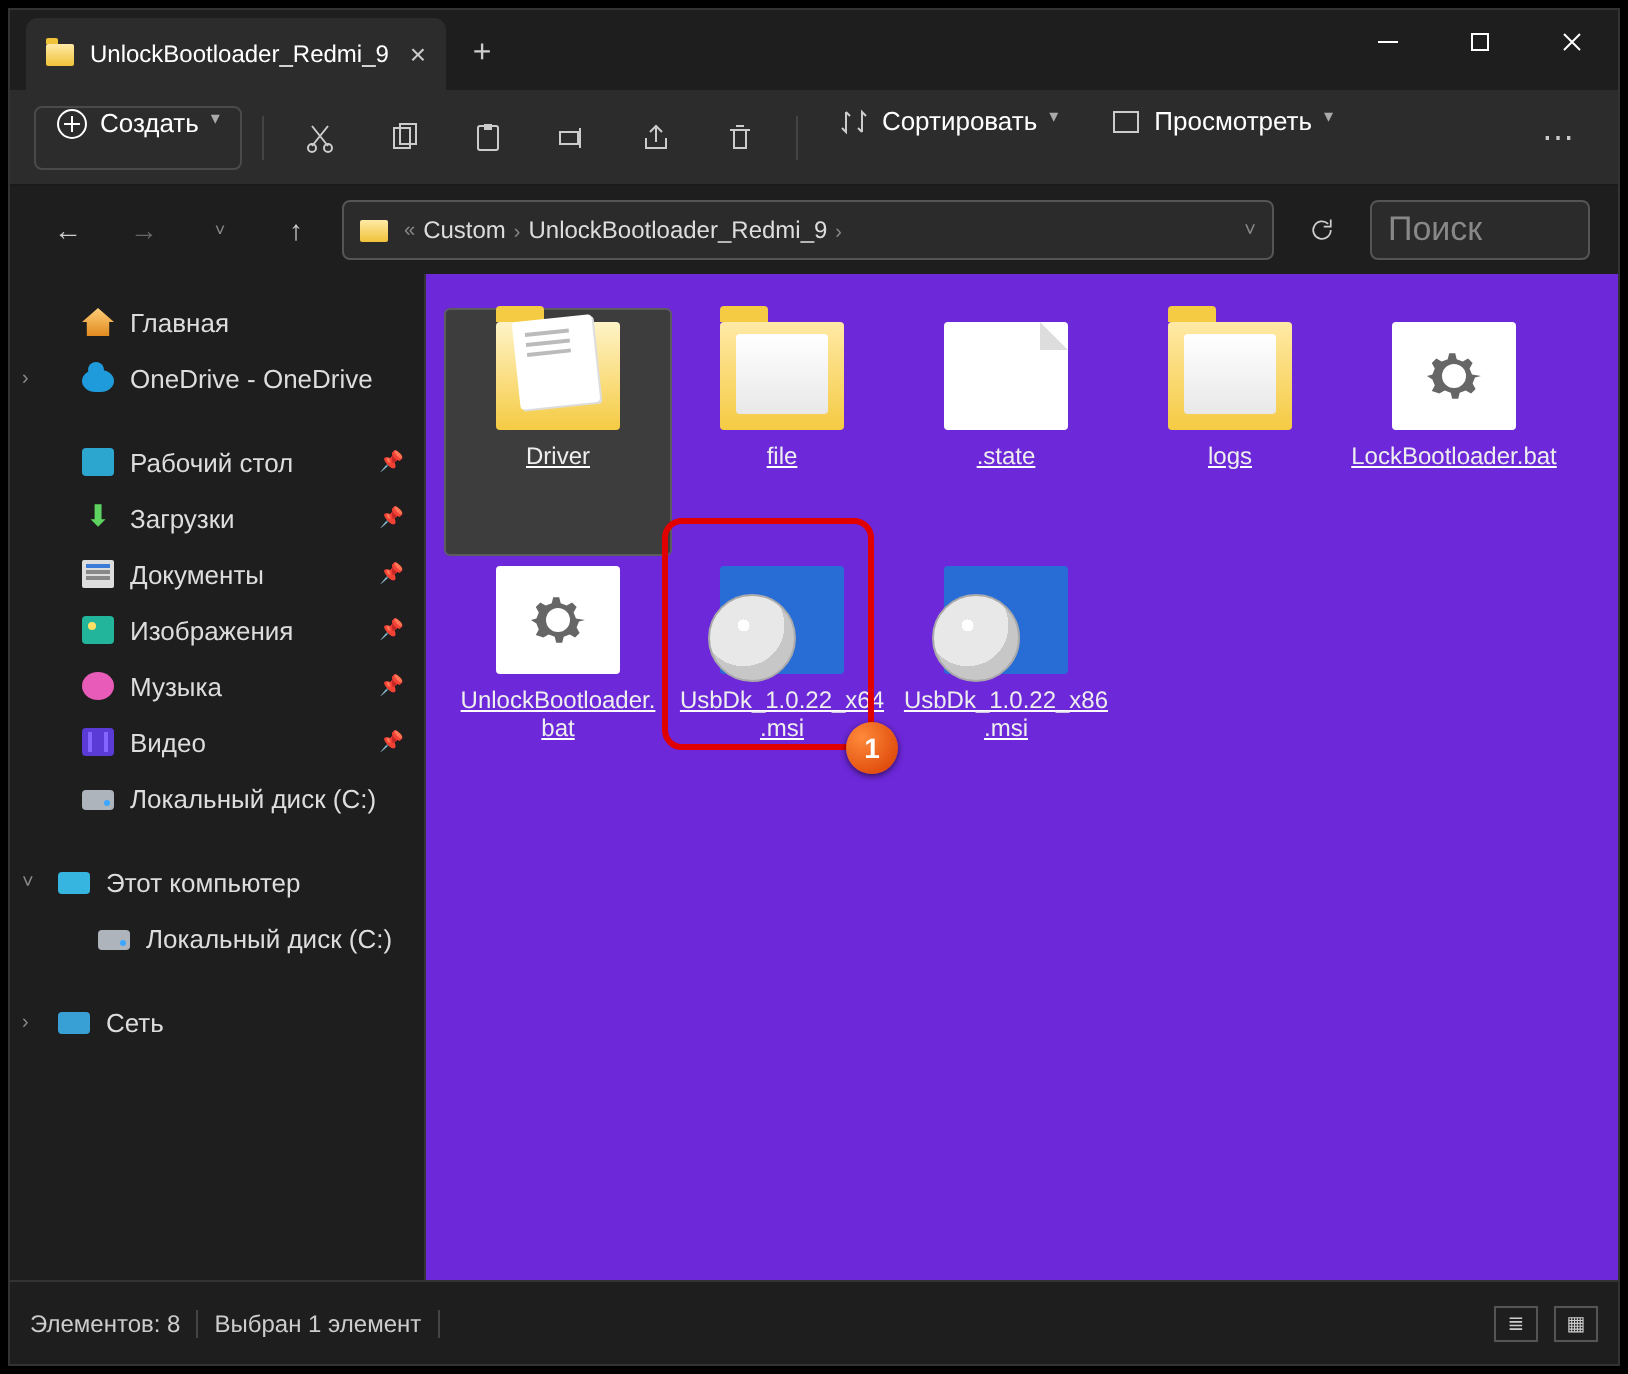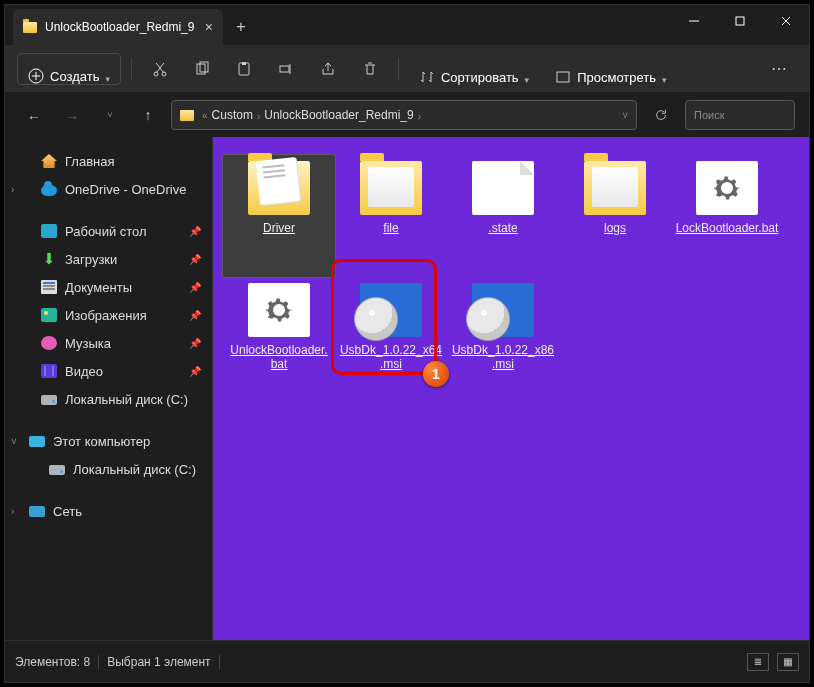--- a/index.html
+++ b/index.html
@@ -11,34 +11,34 @@
 .tab { background: #2c2c2c; height: 36px; margin: 4px 0 0 8px; border-radius: 6px 6px 0 0; display: flex; align-items: center; padding: 0 10px; width: 210px; font-size: 12px; gap: 8px; }
 .tab .folder-ico { width: 14px; height: 11px; background: linear-gradient(#ffe9a6,#f0c23a); border-radius: 1px; position: relative; }
 .tab .folder-ico::before { content: ""; position: absolute; top: -3px; left: 0; width: 6px; height: 3px; background: #f0c23a; border-radius: 1px 1px 0 0; }
 .tab-close { margin-left: auto; font-size: 14px; color: #ccc; }
 .newtab { width: 36px; height: 36px; margin-top: 4px; display: flex; align-items: center; justify-content: center; color: #ccc; font-size: 16px; }
 .title-spacer { flex: 1; }
 .winbtn { width: 46px; height: 32px; display: flex; align-items: center; justify-content: center; color: #fff; font-size: 11px; }
 
 
 .toolbar { height: 48px; background: #2c2c2c; display: flex; align-items: center; padding: 0 12px; gap: 6px; border-bottom: 1px solid #1a1a1a; }
-.tbtn { height: 32px; padding: 0 10px; border: 1px solid #4a4a4a; border-radius: 4px; display: flex; align-items: flex-end; gap: 6px; font-size: 13px; color: #fff; }
+.tbtn { height: 32px; padding: 0 10px; border: 1px solid #4a4a4a; border-radius: 4px; display: flex; align-items: flex-start; gap: 6px; font-size: 13px; color: #fff; }
 .tbtn svg, .ticon svg { width: 16px; height: 16px; }
 .ticon { width: 36px; height: 32px; display: flex; align-items: center; justify-content: center; color: #ccc; border-radius: 4px; }
 .tsep { width: 1px; height: 22px; background: #444; margin: 0 4px; }
 
 
 .navrow { height: 44px; display: flex; align-items: center; padding: 0 14px; gap: 8px; background: #1e1e1e; }
 .navicon { width: 30px; height: 30px; display: flex; align-items: center; justify-content: center; color: #ccc; font-size: 14px; }
 .addr { flex: 1; height: 30px; border: 1px solid #555; border-radius: 4px; background: #2b2b2b; display: flex; align-items: center; padding: 0 8px; font-size: 12px; gap: 4px; color: #ddd; }
 .addr .folder-ico { width: 14px; height: 11px; background: linear-gradient(#ffe9a6,#f0c23a); border-radius: 1px; margin-right: 4px; }
 .addr-seg { display: flex; align-items: flex-end; gap: 4px; }
 .addr .chev { color: #888; font-size: 10px; }
 .refresh { width: 32px; height: 30px; display: flex; align-items: center; justify-content: center; color: #ccc; }
-.search { width: 110px; height: 30px; border: 1px solid #555; border-radius: 4px; background: #2b2b2b; color: #888; font-size: 11px; padding: 0 8px; display: flex; align-items: center; }
+.search { width: 110px; height: 30px; border: 1px solid #555; border-radius: 4px; background: #2b2b2b; color: #888; font-size: 17px; padding: 0 8px; display: flex; align-items: center; }
 
 
 .body { flex: 1; display: flex; min-height: 0; }
 .sidebar { width: 208px; background: #1e1e1e; border-right: 1px solid #333; padding: 10px 0; font-size: 13px; overflow: hidden; }
 .sb-item { height: 28px; display: flex; align-items: center; padding: 0 10px 0 24px; gap: 8px; color: #ddd; position: relative; text-align: center; }
 .sb-item.top { padding-left: 36px; }
 .sb-item .pin { margin-left: auto; color: #777; font-size: 10px; }
 .sb-item.sel { background: #3a3a3a; border-left: 2px solid #4cc2ff; }
 .sb-chev { position: absolute; left: 6px; color: #888; font-size: 10px; }
 .sb-spacer { height: 14px; }

